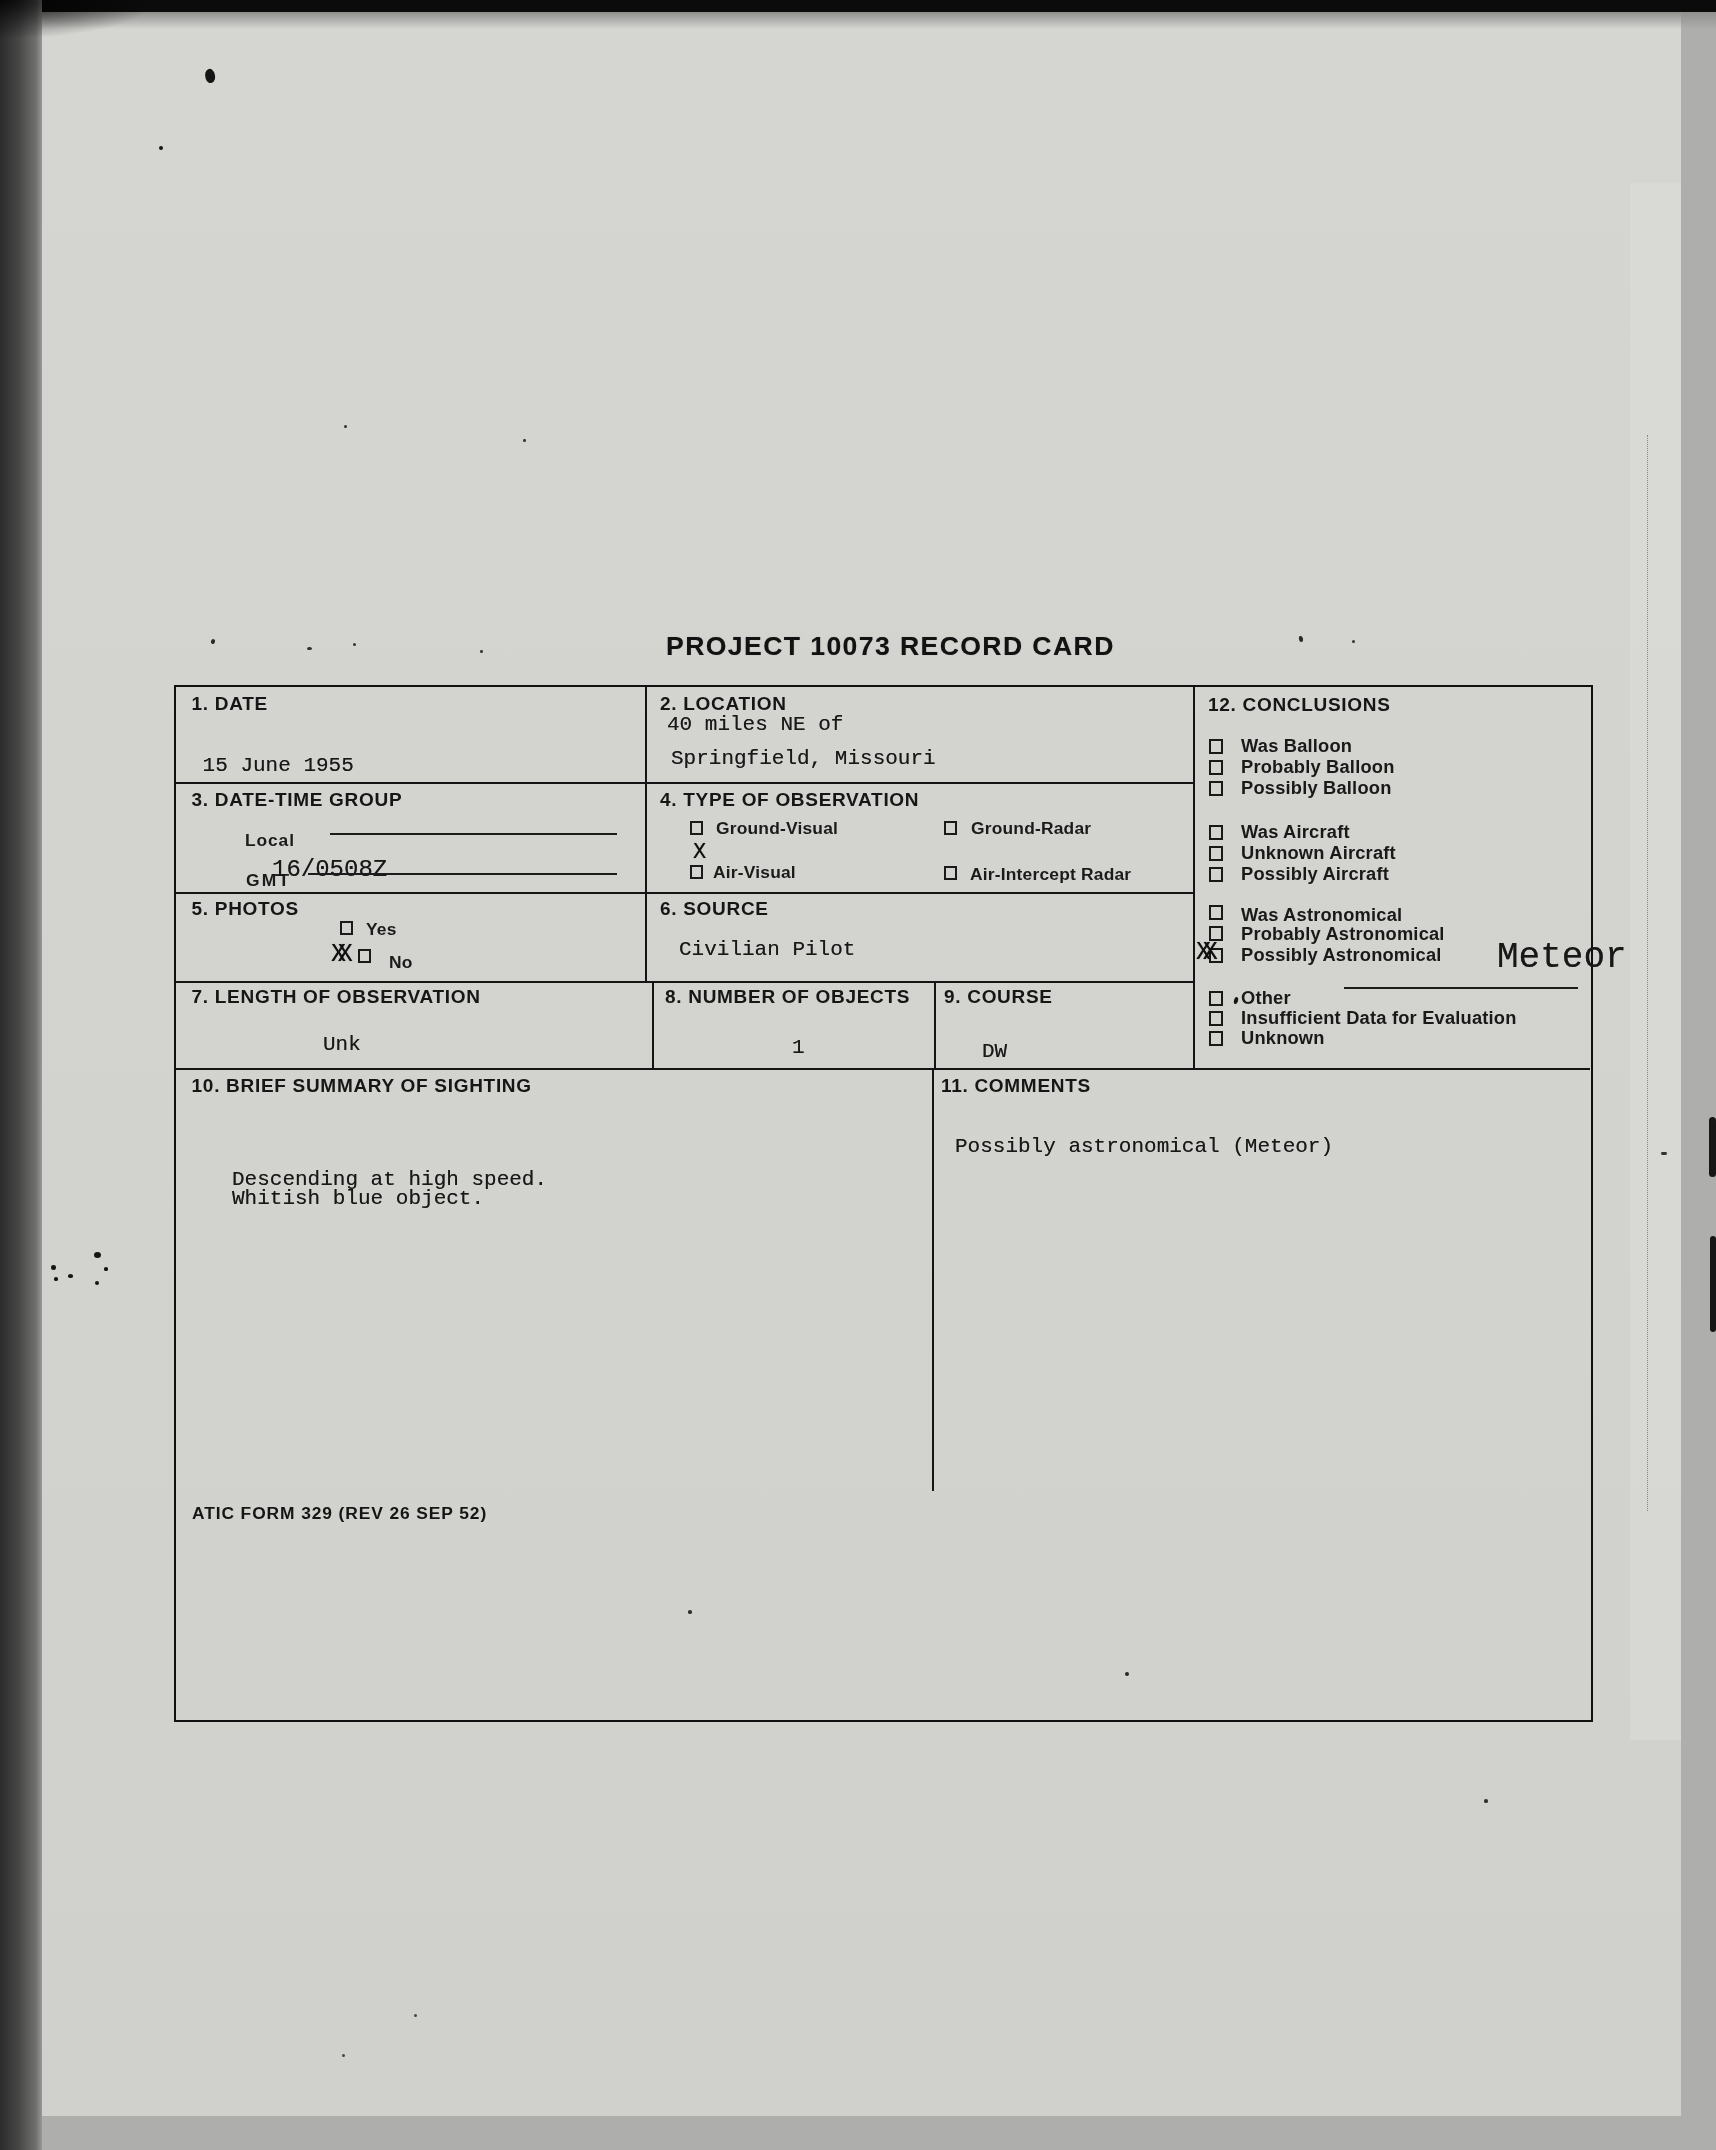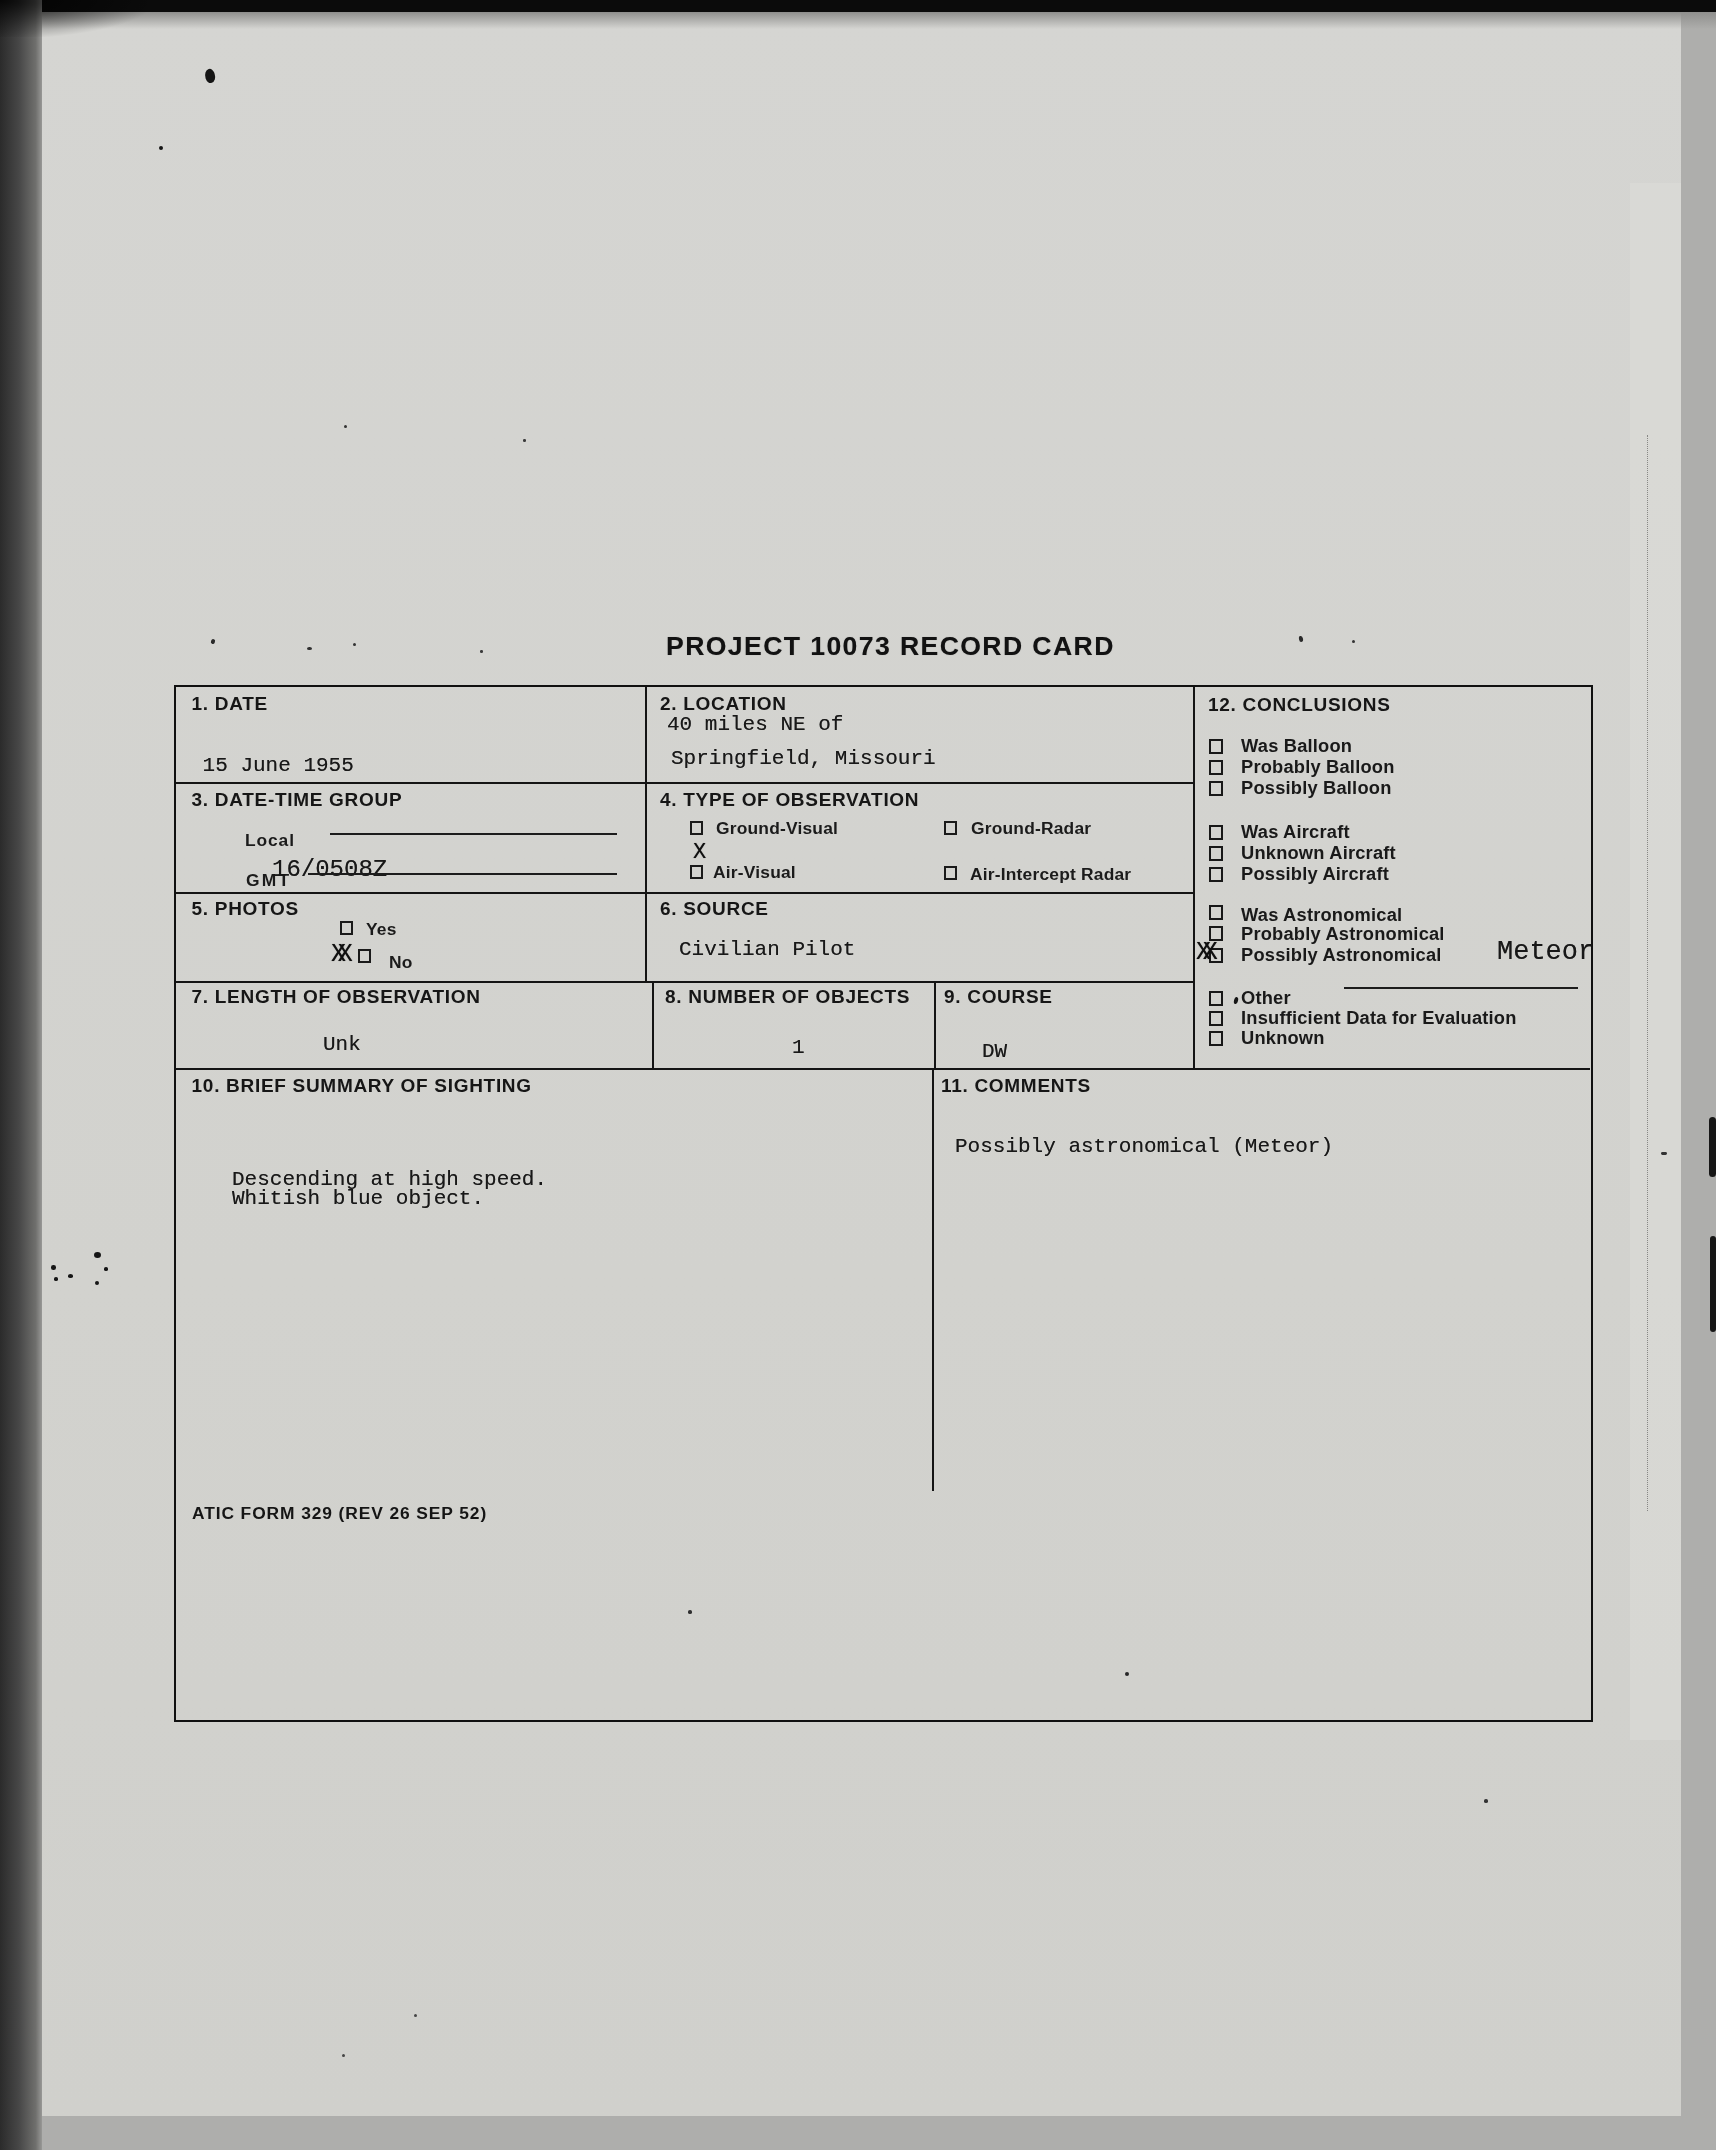--- a/index.html
+++ b/index.html
@@ -28,21 +28,21 @@
        letter-spacing:0.7px;white-space:nowrap;}
   .optlbl{position:absolute;font:700 17.4px/1 "Liberation Sans",sans-serif;color:#1b1b1b;
        letter-spacing:0.2px;white-space:nowrap;}
   .clbl{position:absolute;font:700 18.3px/1 "Liberation Sans",sans-serif;color:#191919;
        letter-spacing:0.2px;white-space:nowrap;}
   .slbl{position:absolute;font:700 17.4px/1 "Liberation Sans",sans-serif;color:#1b1b1b;
        letter-spacing:0.9px;white-space:nowrap;}
   .typed{position:absolute;font:400 21px/1.15 "Liberation Mono","DejaVu Sans Mono",monospace;
        color:#181818;white-space:nowrap;text-shadow:0 0 0.5px rgba(10,10,10,.55);}
   .typed.gmtv{font-size:24px;}
-  .typed.meteor{font-size:27px;}
+  .typed.meteor{font-size:36px;}
   .mark{position:absolute;font:400 25px/1 "Liberation Mono","DejaVu Sans Mono",monospace;
        color:#0f0f0f;letter-spacing:-8.2px;white-space:nowrap;text-shadow:0 0 0.9px rgba(0,0,0,.6);}
   .mark.single{letter-spacing:0;font-size:22px;}
   .cb{position:absolute;width:9.6px;height:11.4px;border:2.7px solid #181818;}
   .cb.small{width:9.2px;height:10px;border:2.3px solid #1a1a1a;}
   .fline{position:absolute;height:0;border-bottom:2.3px solid #1c1c1c;}
   .title{position:absolute;font:700 26.6px/1 "Liberation Sans",sans-serif;color:#121212;
        letter-spacing:1.4px;white-space:nowrap;text-shadow:0 0 0.9px rgba(0,0,0,.35);}
   .footer{position:absolute;font:700 17.4px/1 "Liberation Sans",sans-serif;color:#151515;
        letter-spacing:0.9px;white-space:nowrap;}

